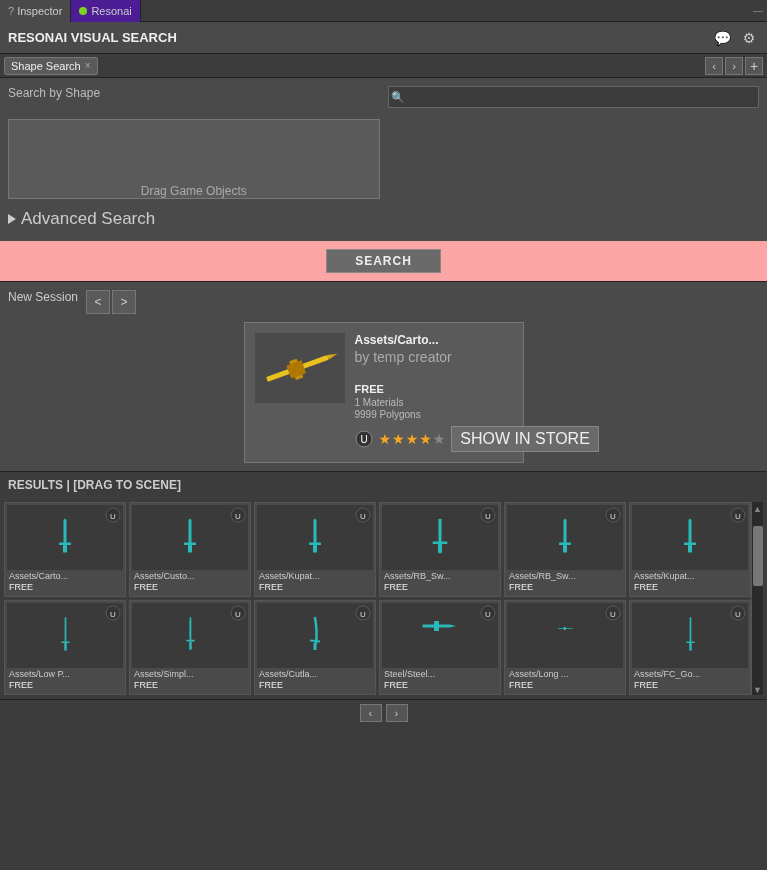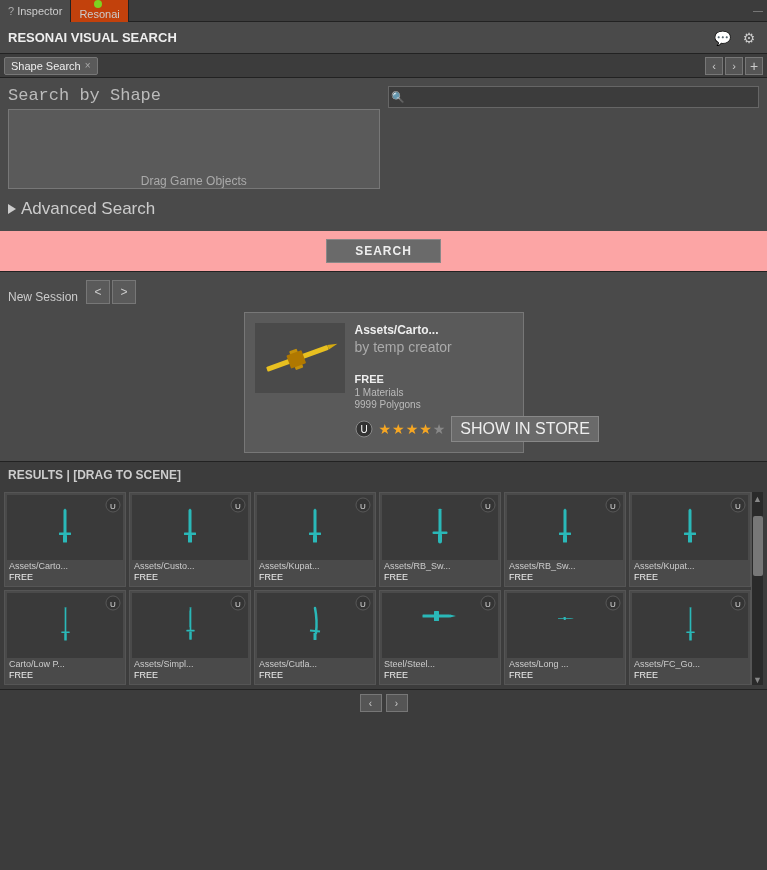--- a/index.html
+++ b/index.html
@@ -26,22 +26,21 @@
       align-items: center;
       padding: 0 8px;
       height: 22px;
       font-size: 11px;
       color: #ccc;
       cursor: pointer;
       background: #4a4a4a;
       border-right: 1px solid #222;
     }
     .tab-item.active {
-      background: #c2410c;
-      flex-direction: column;
+      background: #4c1d95;
     }
     .tab-item .tab-dot {
       width: 8px; height: 8px;
       border-radius: 50%;
       background: #7ed321;
       margin-right: 4px;
       display: inline-block;
     }
     .tab-spacer { flex: 1; }
     .top-drag { font-size: 10px; color: #888; padding: 0 4px; }
@@ -135,24 +134,23 @@
       gap: 8px;
       margin-bottom: 6px;
     }
     .search-by-shape {
       flex: 1;
     }
     .search-by-text {
       flex: 1;
     }
     .section-label {
-      font-size: 17px;
+      font-size: 12px;
       color: #bbb;
-      margin-bottom: 4px;
-      font-family: Liberation Mono, monospace;
+      margin-bottom: 19px;
     }
     .shape-drop-area {
       background: #5a5a5a;
       border: 1px solid #777;
       height: 80px;
       display: flex;
       align-items: flex-end;
       justify-content: center;
       color: #aaa;
       font-size: 12px;
@@ -220,21 +218,21 @@
     }
 
     
     .session-area {
       background: #4a4a4a;
       border-top: 1px solid #222;
       padding: 8px;
     }
     .session-nav {
       display: flex;
-      align-items: flex-end;
+      align-items: flex-start;
       margin-bottom: 8px;
     }
     .session-label {
       font-size: 12px;
       color: #ccc;
       margin-right: 8px;
     }
     .session-btn {
       width: 24px; height: 24px;
       background: #5a5a5a;
@@ -638,21 +636,21 @@
         <rect x="28" y="2" width="4" height="60" fill="#2ab8b8" rx="1"></rect>
         <polygon points="26,2 34,2 30,0" fill="#2ab8b8"></polygon>
         <rect x="20" y="58" width="20" height="4" fill="#2ab8b8" rx="1"></rect>
         <rect x="27" y="62" width="6" height="18" fill="#2ab8b8" rx="1"></rect>
       </svg>
         <svg class="unity-badge" viewBox="0 0 16 16">
           <circle cx="8" cy="8" r="7" fill="#333" stroke="#888" stroke-width="0.5"></circle>
           <text x="8" y="12" text-anchor="middle" font-size="8" fill="white">U</text>
         </svg>
       </div>
-      <div class="grid-item-label">Carto/Low P...</div>
+      <div class="grid-item-label">Assets/Low P...</div>
       <div class="grid-item-free">FREE</div>
     </div>
       <div class="grid-item">
       <div class="grid-item-img">
         <svg viewBox="0 0 60 90" xmlns="http://www.w3.org/2000/svg" style="width:25px;height:60px">
         <rect x="28" y="2" width="4" height="55" fill="#2ab8b8" rx="0"></rect>
         <polygon points="26,2 34,2 30,0" fill="#2ab8b8"></polygon>
         <rect x="20" y="54" width="20" height="4" fill="#2ab8b8" rx="1"></rect>
         <rect x="27" y="58" width="6" height="20" fill="#2ab8b8" rx="1"></rect>
         <rect x="27" y="8" width="3" height="40" fill="#2ab8b8" opacity="0.6"></rect>

